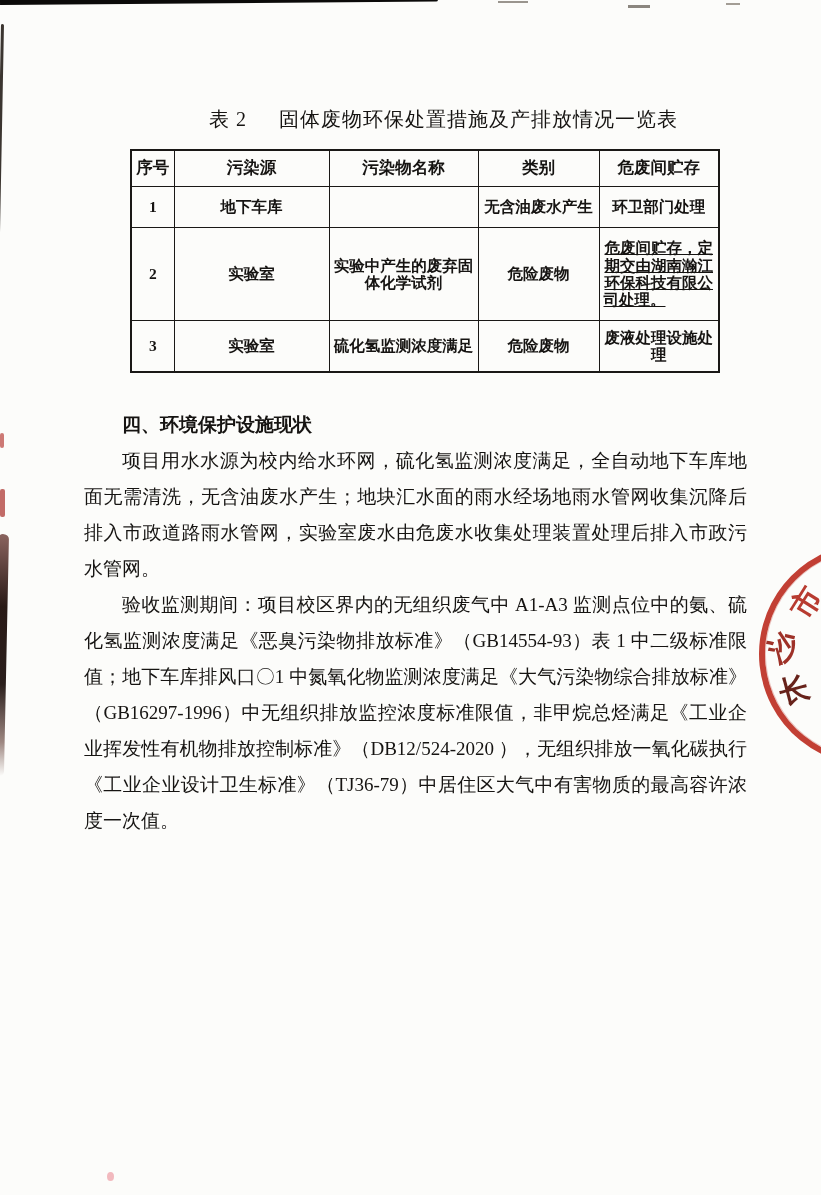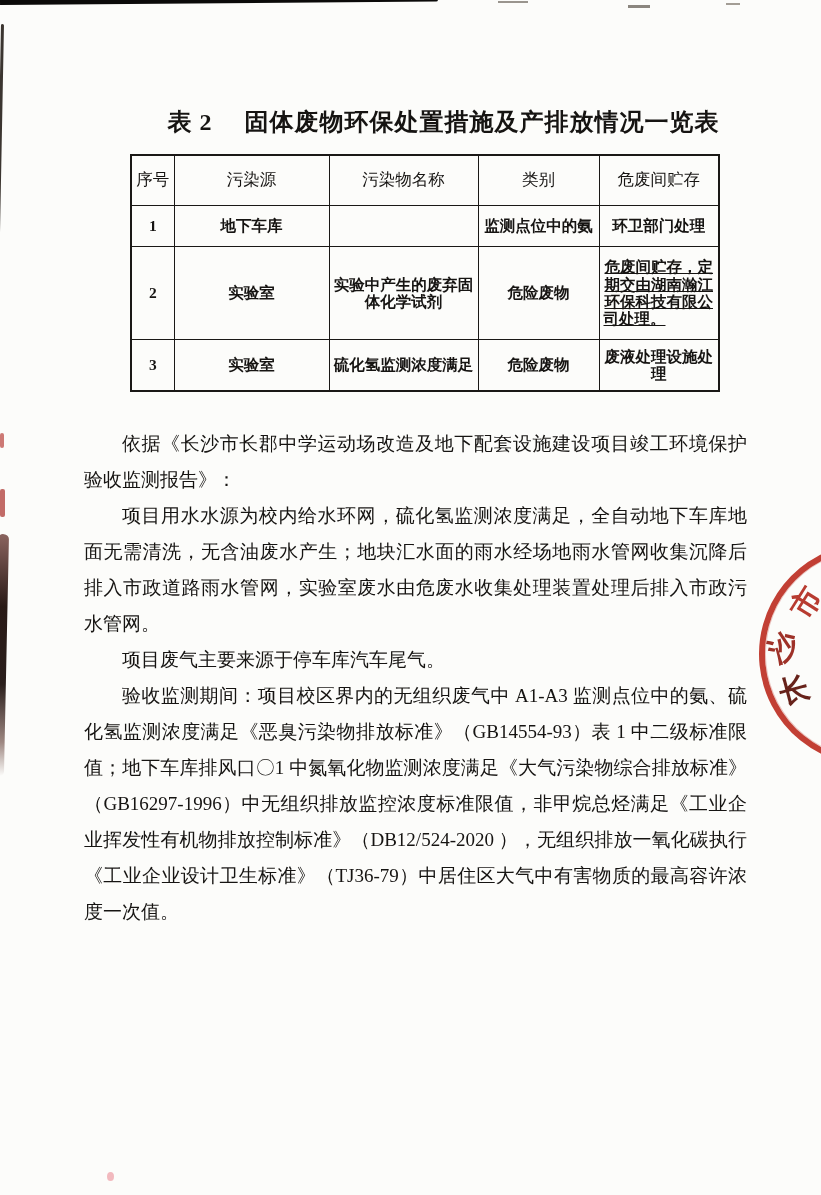--- a/index.html
+++ b/index.html
@@ -31,34 +31,34 @@
     border:6px solid rgba(186,36,24,.88);
     box-shadow:inset 0 0 0 1px rgba(186,36,24,.25);
     transform:rotate(-6deg);
   }
   .stamp-char{position:absolute;font-weight:bold;font-size:30px;line-height:1;}
   .stamp-char.c1{left:32px;top:32px;transform:rotate(-52deg);color:rgba(176,38,26,.9);}
   .stamp-char.c2{left:5px;top:74px;transform:rotate(-28deg);color:rgba(150,32,22,.92);}
   .stamp-char.c3{left:11px;top:118px;transform:rotate(-9deg);color:rgba(95,22,14,.95);}
   
   .content{position:relative;padding:106px 74px 0 84px;}
-  .caption{width:663px;text-align:center;padding-left:28px;font-weight:bold;font-size:24px;letter-spacing:1px;}
+  .caption{width:663px;text-align:center;padding-left:28px;font-weight:normal;font-size:20px;letter-spacing:1px;}
   .cap-label{margin-right:32px;}
   table.waste{
     border-collapse:collapse;
     margin:16px 0 0 46px;
     width:588px;
     table-layout:fixed;
     font-weight:bold;
     font-size:15.5px;
     line-height:1.12;
   }
   table.waste,table.waste th,table.waste td{border:1.6px solid #1a1816;}
   table.waste{border-width:2.5px;}
-  table.waste th{height:29px;font-size:16.5px;padding:10px 2px;font-weight:normal;margin-top:12px;}
+  table.waste th{height:29px;font-size:16.5px;padding:3px 2px;font-weight:bold;margin-top:12px;}
   table.waste td{text-align:center;vertical-align:middle;padding:3px 4px;}
   table.waste tr.r1 td{height:34px;}
   table.waste tr.r2 td{height:86px;}
   table.waste tr.r3 td{height:44px;}
   td.justify{text-align:justify;text-align-last:left;text-decoration:underline;}
   .body-text{width:663px;margin-top:34px;font-size:19px;line-height:36px;text-align:justify;}
   .body-text p{margin:0;text-indent:2em;}
   .body-text p.heading{font-weight:bold;}
 </style>
 </head>
@@ -103,41 +103,40 @@
           <th>污染物名称</th>
           <th>类别</th>
           <th>危废间贮存</th>
         </tr>
       </thead>
       <tbody>
         <tr class="r1">
           <td>1</td>
           <td>地下车库</td>
           <td></td>
-          <td>监测点位中的氨</td>
+          <td>无含油废水产生</td>
           <td>环卫部门处理</td>
         </tr>
         <tr class="r2">
           <td>2</td>
           <td>实验室</td>
           <td>实验中产生的废弃固体化学试剂</td>
           <td>危险废物</td>
           <td class="justify">危废间贮存，定期交由湖南瀚江环保科技有限公司处理。</td>
         </tr>
         <tr class="r3">
           <td>3</td>
           <td>实验室</td>
           <td>硫化氢监测浓度满足</td>
           <td>危险废物</td>
           <td>废液处理设施处理</td>
         </tr>
       </tbody>
     </table>
 
     <div class="body-text">
-      <p class="para">依据《长沙市长郡中学运动场改造及地下配套设施建设项目竣工环境保护验收监测报告》：</p>
+      <p class="heading">四、环境保护设施现状</p>
       <p class="para">项目用水水源为校内给水环网，硫化氢监测浓度满足，全自动地下车库地面无需清洗，无含油废水产生；地块汇水面的雨水经场地雨水管网收集沉降后排入市政道路雨水管网，实验室废水由危废水收集处理装置处理后排入市政污水管网。</p>
-      <p class="para">项目废气主要来源于停车库汽车尾气。</p>
       <p class="para">验收监测期间：项目校区界内的无组织废气中 A1-A3 监测点位中的氨、硫化氢监测浓度满足《恶臭污染物排放标准》（GB14554-93）表 1 中二级标准限值；地下车库排风口〇1 中氮氧化物监测浓度满足《大气污染物综合排放标准》（GB16297-1996）中无组织排放监控浓度标准限值，非甲烷总烃满足《工业企业挥发性有机物排放控制标准》（DB12/524-2020 ），无组织排放一氧化碳执行《工业企业设计卫生标准》（TJ36-79）中居住区大气中有害物质的最高容许浓度一次值。</p>
     </div>
 
   </div>
 </div>
 
 </body></html>

